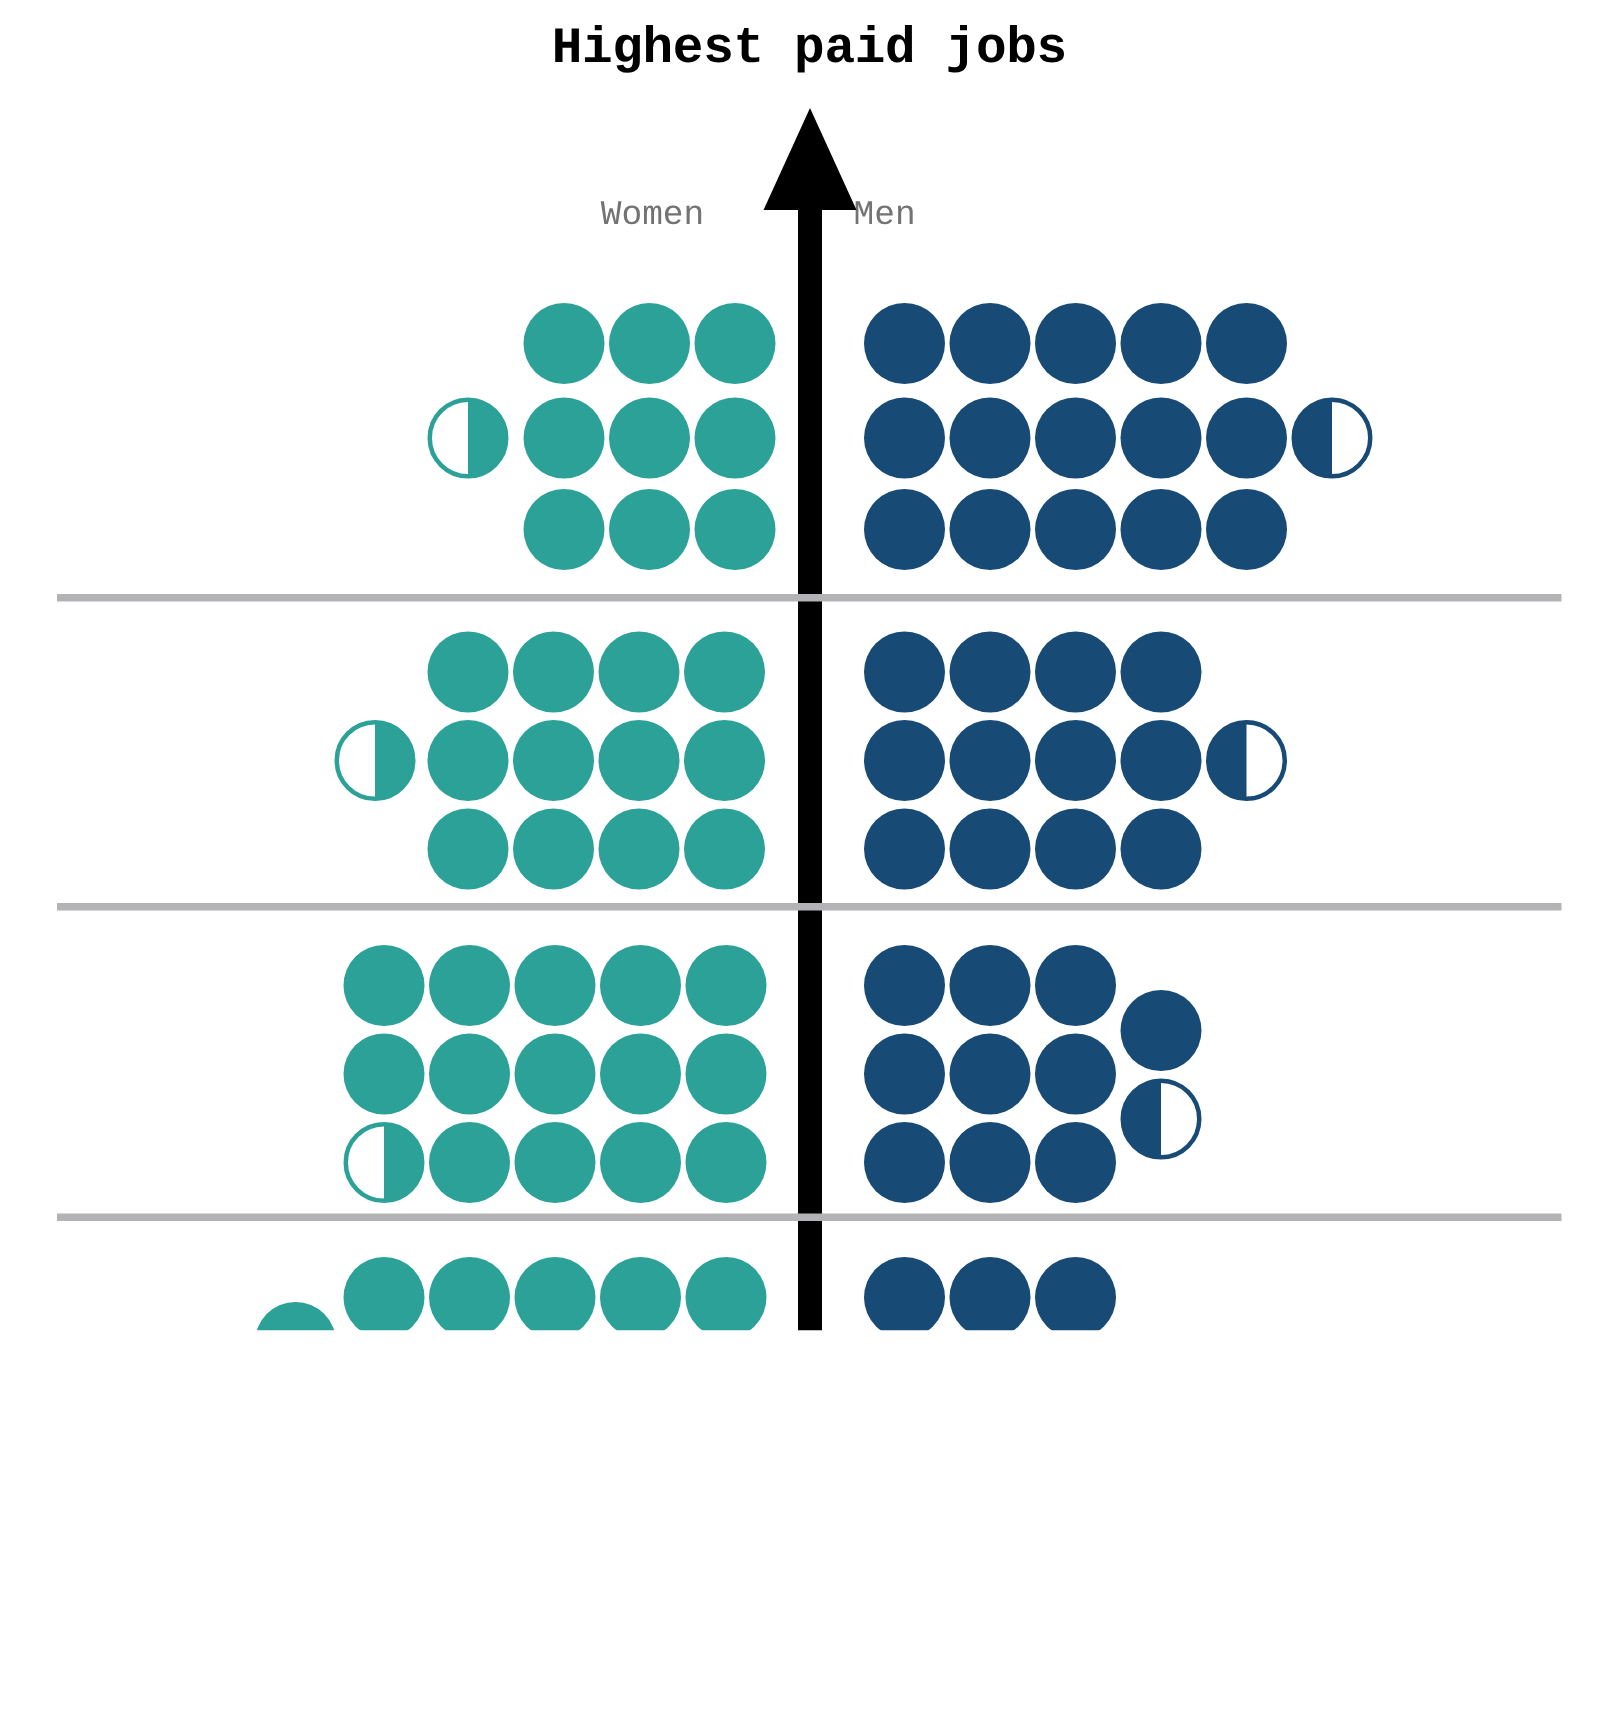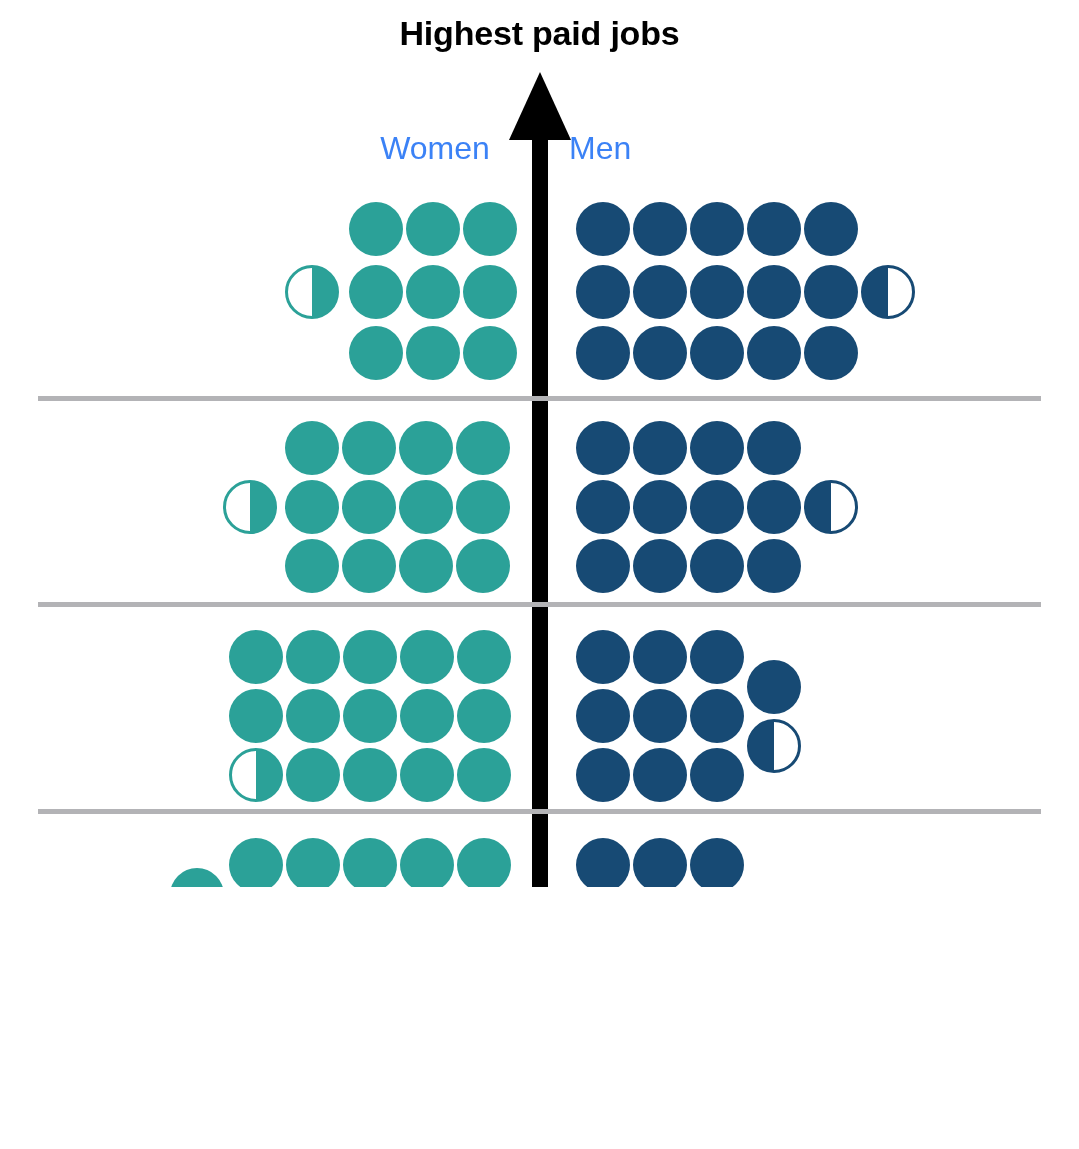--- a/index.html
+++ b/index.html
@@ -10,42 +10,43 @@
   body {
     font-family: "Liberation Sans", sans-serif;
     -webkit-font-smoothing: antialiased;
   }
   #chart-root {
     position: relative;
     width: 1079px;
     height: 887px;
     background: #ffffff;
     overflow: hidden;
+    font-family: Liberation Mono, monospace;
   }
 
   
   .axis-title {
     position: absolute;
     left: 0;
     width: 1079px;
     text-align: center;
     font-weight: bold;
     font-size: 34px;
     letter-spacing: -0.2px;
     color: #000000;
     white-space: nowrap;
   }
   #title-top   { top: 14px; }
   #title-bottom{ top: 1078px; }
 
   
   .col-heading {
     position: absolute;
-    font-size: 32px;
-    color: #3b82f6;
+    font-size: 23px;
+    color: #737373;
     white-space: nowrap;
   }
   #heading-women { top: 130px; left: 360px; width: 150px; text-align: center; }
   #heading-men   { top: 130px; left: 569px; width: 120px; text-align: left; }
 
   
   #axis-arrow {
     position: absolute;
     left: 505px;
     top: 72px;

